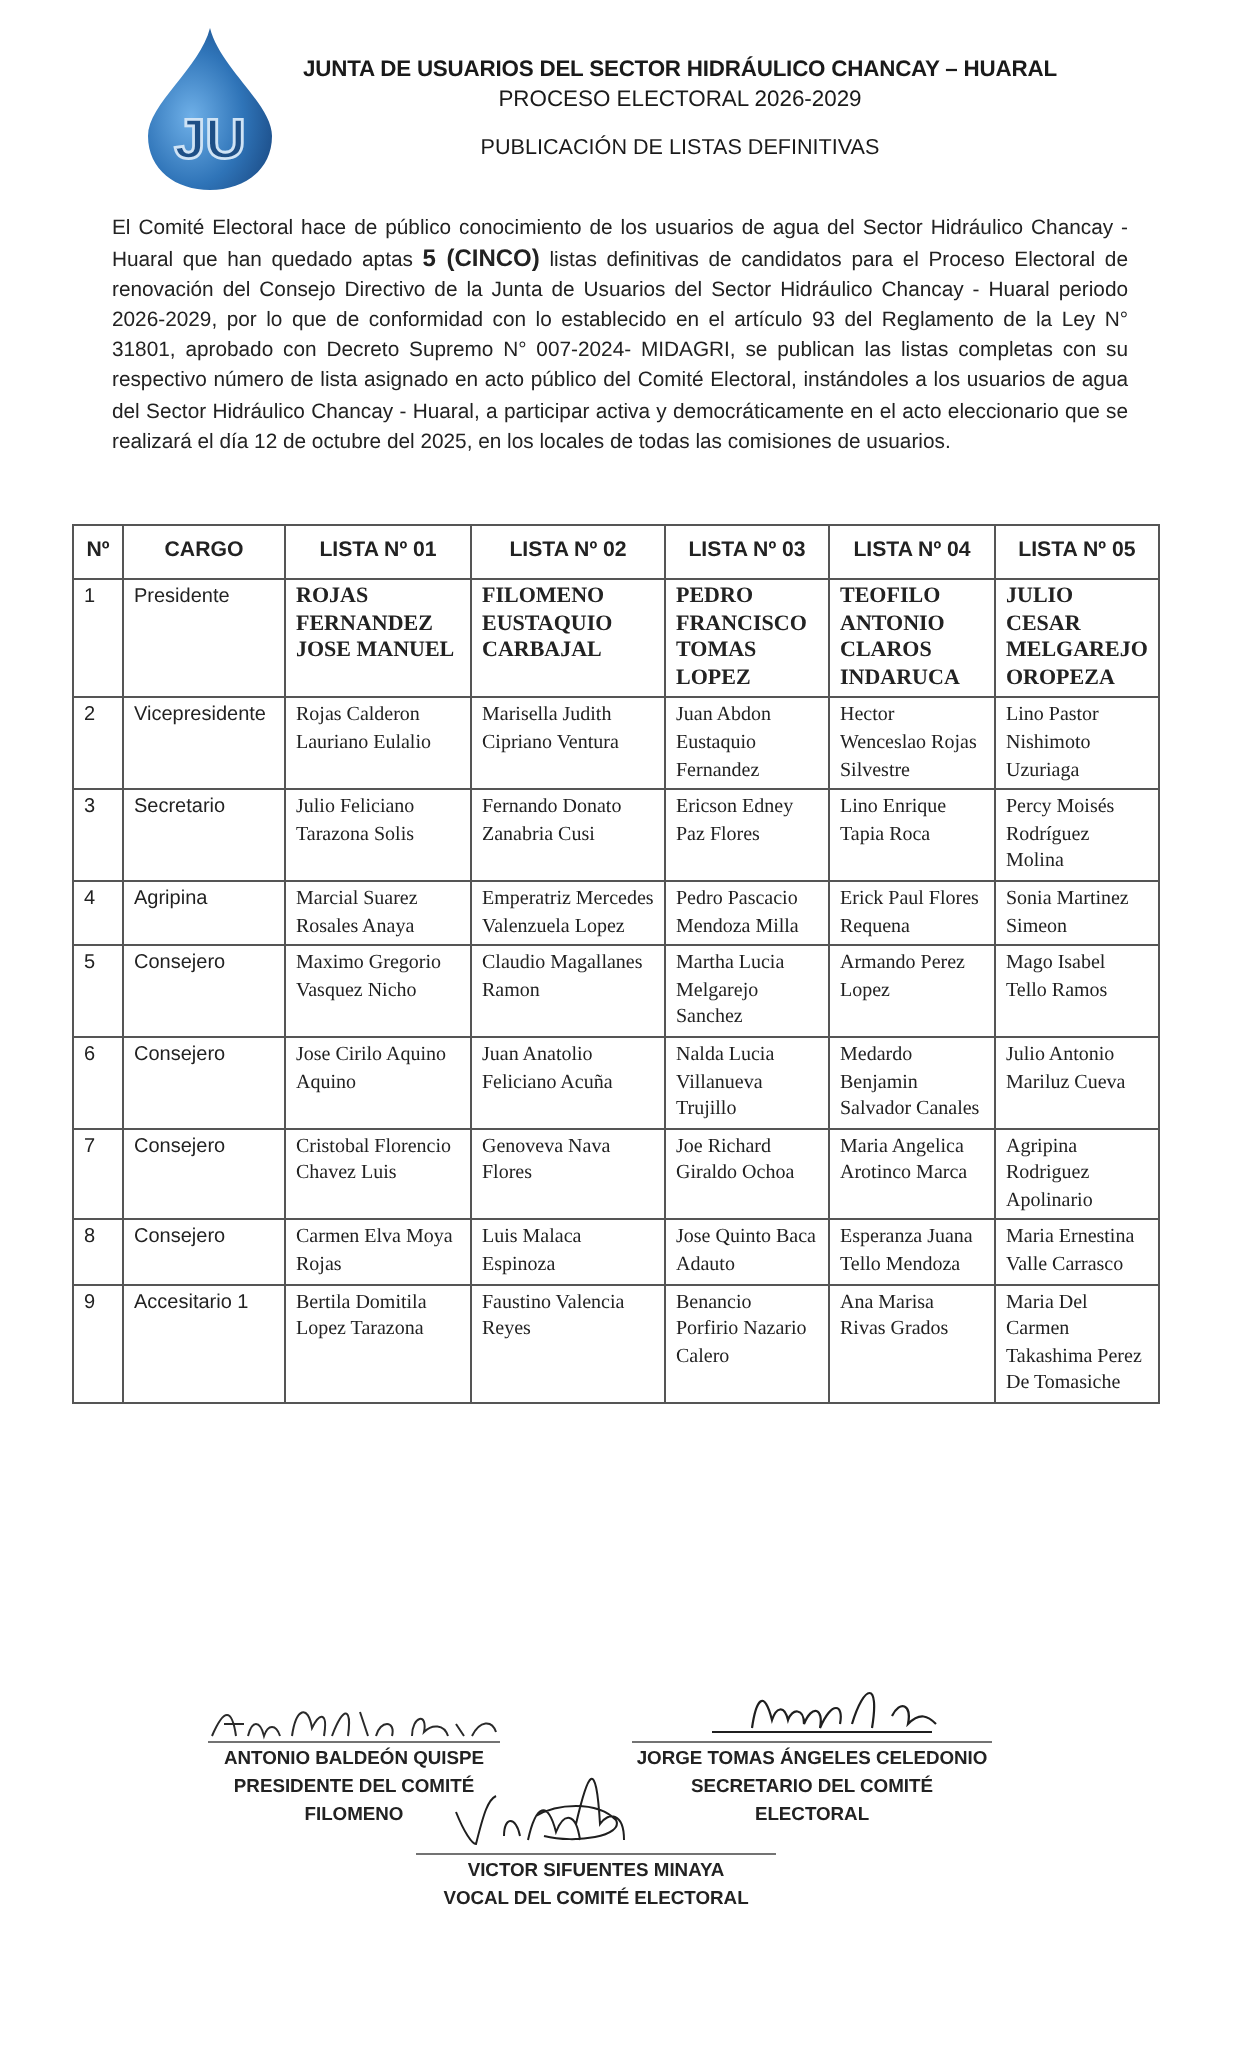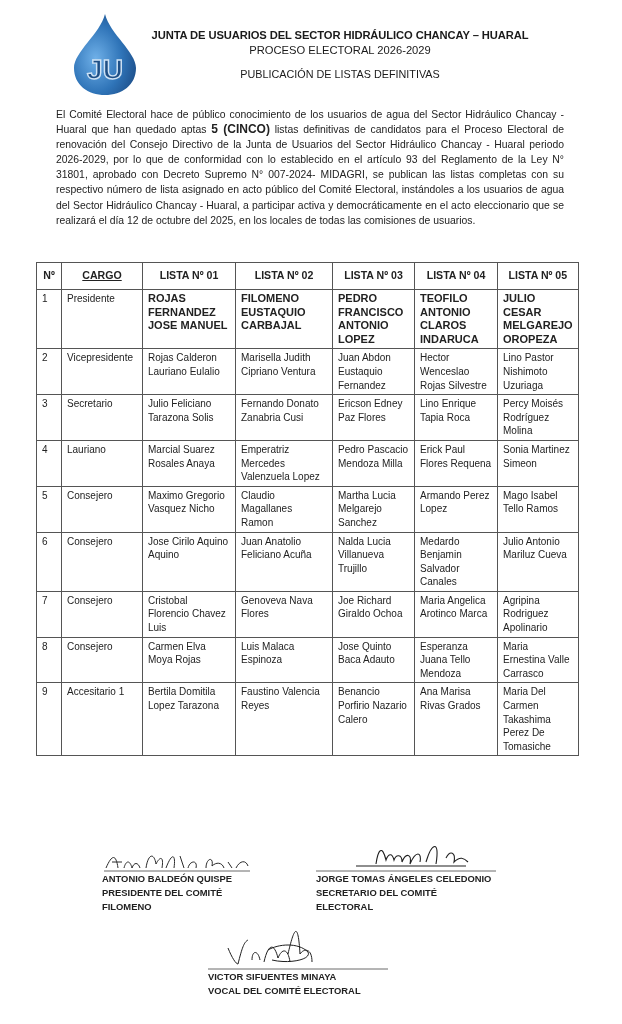--- a/index.html
+++ b/index.html
@@ -11,29 +11,29 @@
   .hdr2 { top: 44px; font-size: 11.2px; font-weight: normal; }
   .hdr3 { top: 68px; font-size: 10.8px; }
   .intro { position: absolute; left: 56px; top: 107px; width: 508px;
            font-size: 10.4px; line-height: 15.1px; text-align: justify; color: #222; }
   .intro b { font-size: 12px; }
   table.lists { position: absolute; left: 36px; top: 262px; border-collapse: collapse;
                 font-size: 10px; color: #222; }
   table.lists th, table.lists td { border: 1.4px solid #555; padding: 2px 5px;
                 vertical-align: top; text-align: left; line-height: 13.6px; }
   table.lists th { font-weight: bold; text-align: center; height: 22px; vertical-align: middle; font-size: 10.6px; }
-  td.name { vertical-align: middle; }
+  td.name { vertical-align: middle; font-family: Liberation Serif, serif; }
   td.pres { font-weight: bold; font-size: 11px; line-height: 15px; }
-  .c0 { width: 14px; } .c1 { width: 70px; text-decoration: underline; } .c2 { width: 82px; }
+  .c0 { width: 14px; } .c1 { width: 70px; } .c2 { width: 82px; }
   .c3 { width: 86px; } .c4 { width: 71px; } .c5 { width: 72px; } .c6 { width: 67px; }
-  .sigblock { position: absolute; font-size: 9.4px; font-weight: bold;
+  .sigblock { position: absolute; text-align: center; font-size: 9.4px; font-weight: bold;
               line-height: 14px; color: #222; }
   .sig1 { left: 102px; top: 850px; width: 150px; }
   .sig2 { left: 316px; top: 840px; width: 180px; }
-  .sig3 { left: 208px; top: 918px; width: 180px; }
+  .sig3 { left: 208px; top: 876px; width: 180px; }
   .scribble { display: block; margin: 0 auto; }
 </style>
 </head>
 <body>
 
 <svg class="logo" viewBox="0 0 70 84">
   <defs>
     <radialGradient id="dg" cx="0.35" cy="0.55" r="0.7">
       <stop offset="0" stop-color="#6fb0e8"></stop>
       <stop offset="0.6" stop-color="#2f74b8"></stop>
@@ -61,21 +61,21 @@
       <th class="c5">LISTA Nº 04</th>
       <th class="c6">LISTA Nº 05</th>
     </tr>
   </thead>
   <tbody id="tbody">
       <tr>
         <td>1</td>
         <td>Presidente</td>
         <td class="name pres">ROJAS FERNANDEZ JOSE MANUEL</td>
         <td class="name pres">FILOMENO EUSTAQUIO CARBAJAL</td>
-        <td class="name pres">PEDRO FRANCISCO ANTONIO LOPEZ</td>
+        <td class="name pres">PEDRO FRANCISCO TOMAS LOPEZ</td>
         <td class="name pres">TEOFILO ANTONIO CLAROS INDARUCA</td>
         <td class="name pres">JULIO CESAR MELGAREJO OROPEZA</td>
       </tr>
       <tr>
         <td>2</td>
         <td>Vicepresidente</td>
         <td class="name">Rojas Calderon Lauriano Eulalio</td>
         <td class="name">Marisella Judith Cipriano Ventura</td>
         <td class="name">Juan Abdon Eustaquio Fernandez</td>
         <td class="name">Hector Wenceslao Rojas Silvestre</td>
@@ -85,21 +85,21 @@
         <td>3</td>
         <td>Secretario</td>
         <td class="name">Julio Feliciano Tarazona Solis</td>
         <td class="name">Fernando Donato Zanabria Cusi</td>
         <td class="name">Ericson Edney Paz Flores</td>
         <td class="name">Lino Enrique Tapia Roca</td>
         <td class="name">Percy Moisés Rodríguez Molina</td>
       </tr>
       <tr>
         <td>4</td>
-        <td>Lauriano</td>
+        <td>Agripina</td>
         <td class="name">Marcial Suarez Rosales Anaya</td>
         <td class="name">Emperatriz Mercedes Valenzuela Lopez</td>
         <td class="name">Pedro Pascacio Mendoza Milla</td>
         <td class="name">Erick Paul Flores Requena</td>
         <td class="name">Sonia Martinez Simeon</td>
       </tr>
       <tr>
         <td>5</td>
         <td>Consejero</td>
         <td class="name">Maximo Gregorio Vasquez Nicho</td>

